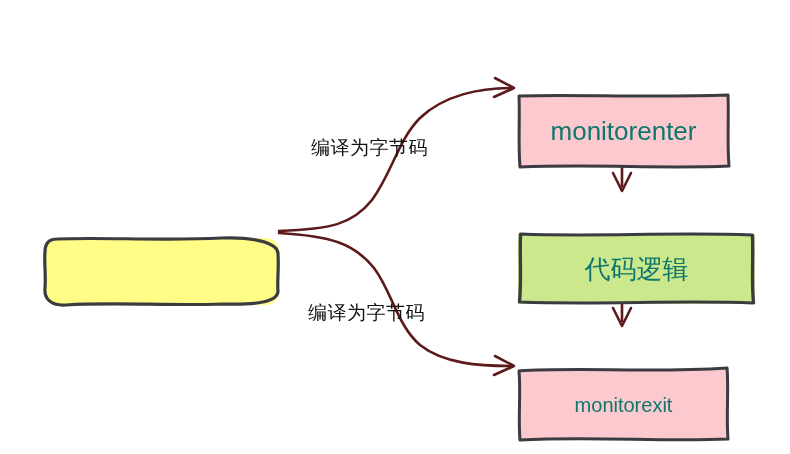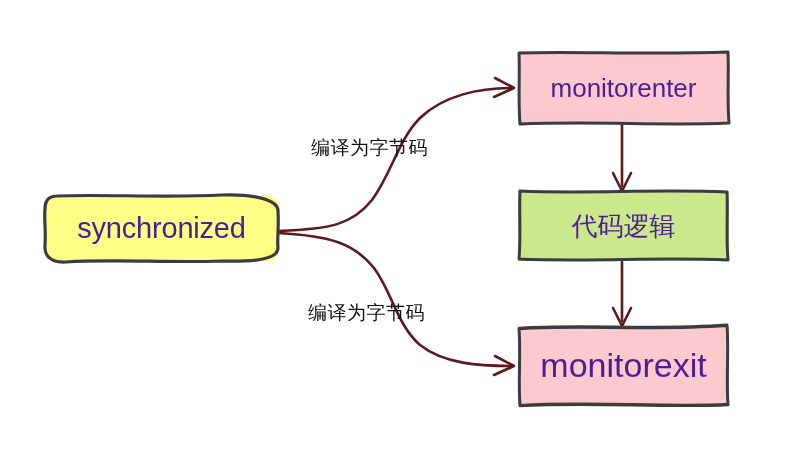--- a/index.html
+++ b/index.html
@@ -25,23 +25,24 @@
     top: 0;
     width: 790px;
     height: 454px;
   }
   .node {
     position: absolute;
     display: flex;
     align-items: center;
     justify-content: center;
     box-sizing: border-box;
-    color: #4c1d95;
+    color: #0f766e;
     text-align: center;
     line-height: 1.1;
+    margin-top: 43px;
   }
   .node-label {
     display: block;
     white-space: nowrap;
   }
   
   #node-synchronized {
     left: 44px;
     top: 195px;
     width: 235px;
@@ -63,32 +64,32 @@
     left: 518px;
     top: 52px;
     width: 211px;
     height: 72px;
     background: #fcc9ce;
     font-size: 26px;
   }
   #node-code-logic {
     left: 518px;
     top: 191px;
-    width: 211px;
+    width: 237px;
     height: 70px;
     background: #cbe88c;
     font-size: 26px;
   }
   #node-monitorexit {
     left: 518px;
     top: 326px;
     width: 211px;
-    height: 80px;
+    height: 71px;
     background: #fcc9ce;
-    font-size: 34px;
+    font-size: 20px;
   }
   .rect-node .sketch-frame {
     position: absolute;
     left: -3px;
     top: -3px;
     width: calc(100% + 6px);
     height: calc(100% + 6px);
   }
   .edge-label {
     position: absolute;
@@ -138,21 +139,20 @@
     </g>
   </svg>
 
   <div class="node" id="node-synchronized">
     <svg class="sketch-frame" viewBox="0 0 239 71" xmlns="http://www.w3.org/2000/svg">
       <path d="M15,3 C 60,1 120,5 180,2 C 210,1 236,6 236,18
                C 237,32 235,48 236,55 C 236,66 214,69 180,68
                C 130,70 70,66 24,69 C 8,70 2,62 3,52
                C 4,40 2,24 3,16 C 3,7 7,3 15,3 Z" fill="none" stroke="#3b3b42" stroke-width="3.2" stroke-linejoin="round" stroke-linecap="round"></path>
     </svg>
-    <span class="node-label">synchronized</span>
   </div>
 
   <div class="node rect-node" id="node-monitorenter">
     <svg class="sketch-frame" viewBox="0 0 217 78" preserveAspectRatio="none" xmlns="http://www.w3.org/2000/svg">
       <path d="M4,4 C 60,2 130,6 213,3 C 214,24 212,50 214,74
                C 150,77 80,72 5,75 C 3,52 5,26 4,4 Z" fill="none" stroke="#3b3b42" stroke-width="3" stroke-linejoin="round" stroke-linecap="round"></path>
     </svg>
     <span class="node-label">monitorenter</span>
   </div>
 

